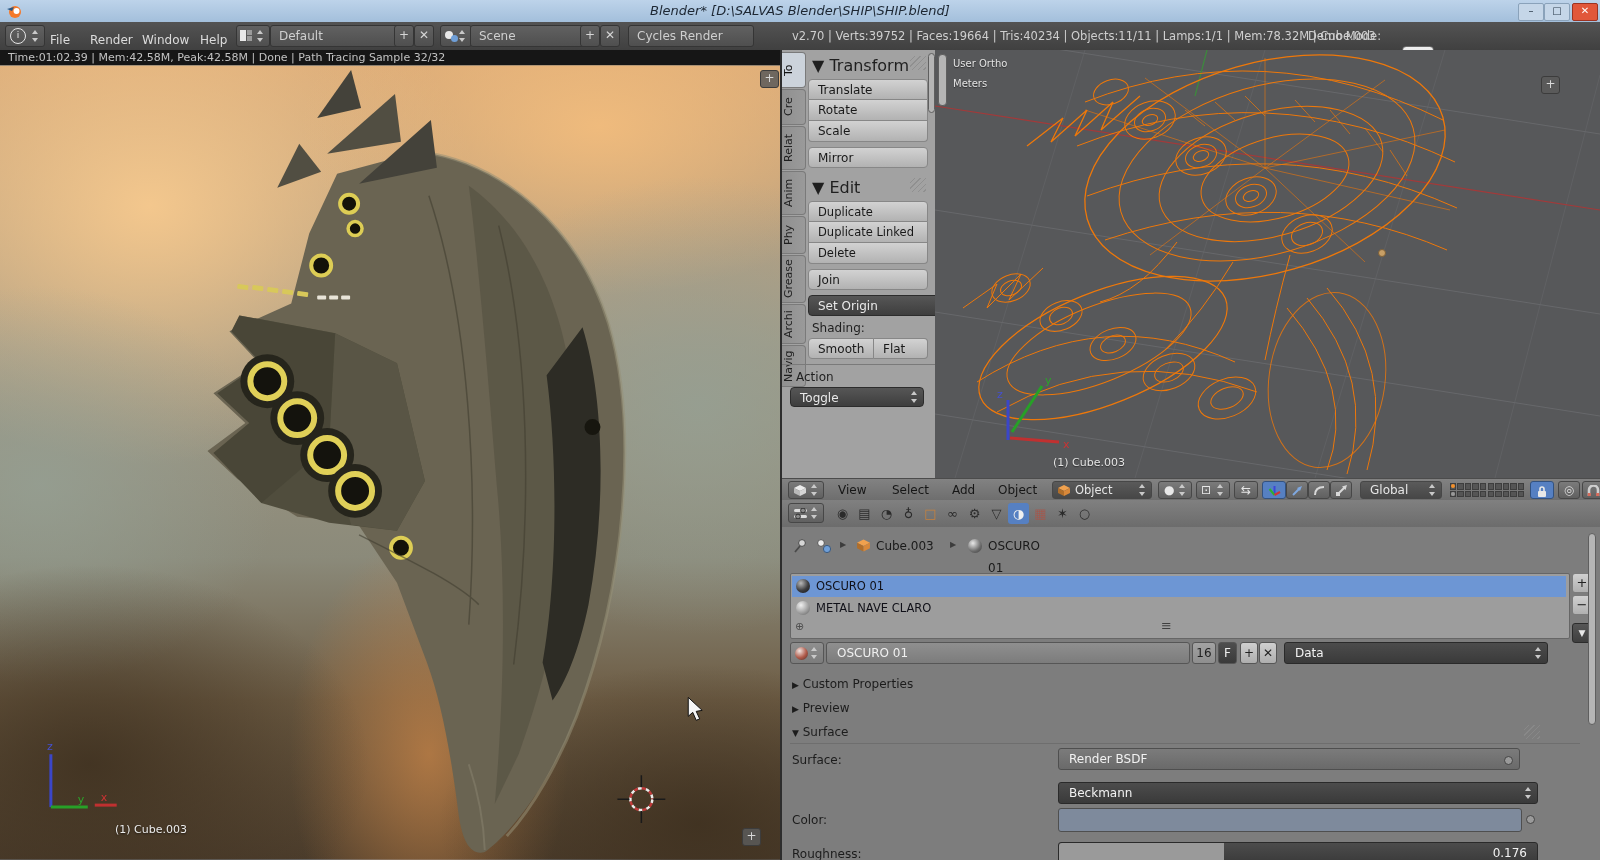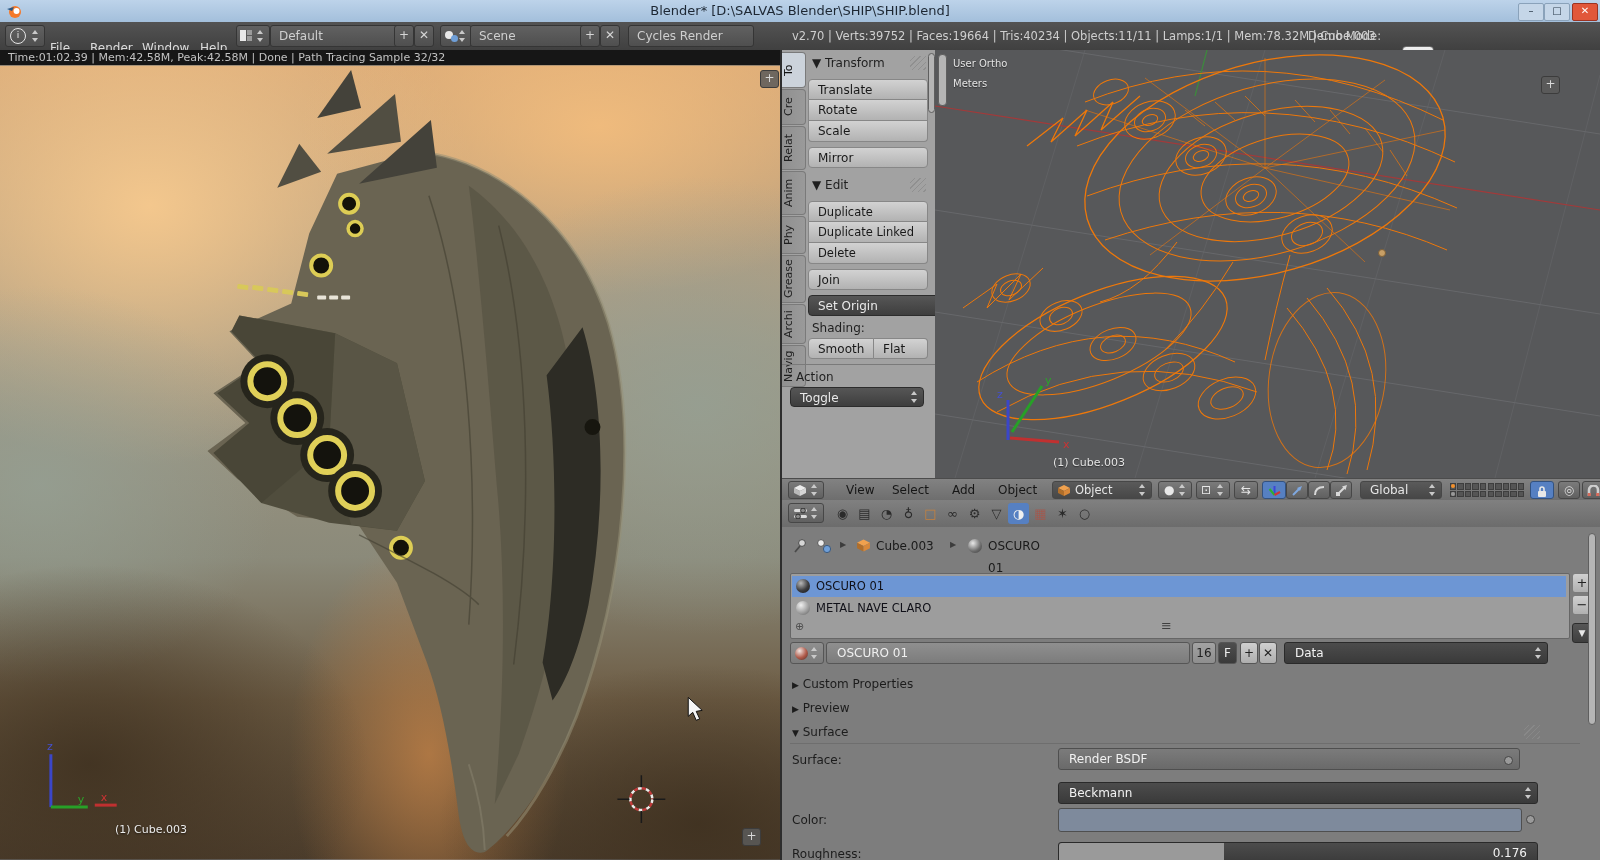--- a/index.html
+++ b/index.html
@@ -3,27 +3,27 @@
 <meta charset="utf-8">
 <style>
   html,body{margin:0;padding:0;background:#222;}
   #root{position:relative;width:1600px;height:860px;overflow:hidden;
         font-family:"DejaVu Sans","Liberation Sans",sans-serif;font-size:12px;
         -webkit-font-smoothing:antialiased;background:#4a4a4a;}
   .abs{position:absolute;}
   
   .titlebar{left:0;top:0;width:1600px;height:22px;background:linear-gradient(#bdd3ea,#a3bfdb);
             border-bottom:1px solid #7f97ad;}
-  .title-text{width:100%;text-align:center;line-height:22px;color:#1d2733;font-size:13px;}
+  .title-text{width:100%;text-align:center;line-height:22px;color:#1d2733;font-size:13px;font-style:italic;}
   .winbtn{top:3px;width:24px;height:16px;border-radius:2px;background:#c5d6e8;border:1px solid #8aa2ba;
           color:#2c3c4c;font-size:10px;line-height:14px;text-align:center;}
   
   .infobar{left:0;top:22px;width:1600px;height:28px;background:linear-gradient(#535353,#404040);
            border-bottom:1px solid #2a2a2a;color:#d8d8d8;}
-  .menu-item{top:0;height:28px;line-height:28px;color:#dcdcdc;padding:12px 6px;}
+  .menu-item{top:0;height:28px;line-height:28px;color:#dcdcdc;padding:4px 6px;}
   .ib-field{top:3px;height:20px;background:linear-gradient(#616161,#4f4f4f);border:1px solid #353535;
             border-radius:3px;color:#cfcfcf;line-height:20px;padding:0 8px;}
   .ib-mini{top:3px;height:20px;width:18px;background:linear-gradient(#616161,#4f4f4f);border:1px solid #353535;
            border-radius:3px;color:#d6d6d6;text-align:center;line-height:19px;font-size:12px;}
   .stats-text{top:0;height:28px;line-height:28px;color:#cfcfcf;font-size:11.5px;white-space:nowrap;}
   
   .dda{position:absolute;right:5px;top:50%;width:7px;height:12px;margin-top:-6px;}
   .dda::before{content:"";position:absolute;top:0;left:0;border-left:3.5px solid transparent;border-right:3.5px solid transparent;border-bottom:4px solid #c9c9c9;}
   .dda::after{content:"";position:absolute;bottom:0;left:0;border-left:3.5px solid transparent;border-right:3.5px solid transparent;border-top:4px solid #c9c9c9;}
   .plusbox{width:17px;height:16px;background:rgba(90,90,90,.85);border:1px solid #3c3c3c;border-radius:3px;
@@ -32,21 +32,21 @@
   .left-vp{left:0;top:50px;width:780px;height:810px;overflow:hidden;border-right:2px solid #2e2e2e;background:#6a6a6a;}
   .render-status{left:0;top:0;width:780px;height:15px;background:#161616;color:#c2c2c2;font-size:11px;
                  line-height:15px;padding-left:8px;white-space:nowrap;}
   .vp-label{color:#ececec;font-size:11px;text-shadow:0 1px 2px rgba(0,0,0,.6);}
   
   .tool-shelf{left:782px;top:50px;width:153px;height:428px;background:#a2a2a2;border-right:1px solid #6e6e6e;overflow:hidden;}
   .shelf-tab{left:0;width:23px;border:1px solid #7a7a7a;border-right:none;border-radius:4px 0 0 4px;
              background:linear-gradient(90deg,#9a9a9a,#909090);color:#1e1e1e;font-size:11px;
              writing-mode:vertical-rl;transform:rotate(180deg);text-align:center;}
   .shelf-tab.active{background:#ccd3db;color:#111;}
-  .panel-hdr{color:#1f1f1f;font-size:12px;}
+  .panel-hdr{color:#1f1f1f;font-size:16px;}
   .drag-dots{width:16px;height:14px;background:repeating-linear-gradient(135deg,transparent 0 3px,#8b8b8b 3px 4px);opacity:.8;}
   .tbtn{left:26px;width:120px;height:21px;background:linear-gradient(#d2d2d2,#b2b2b2);border:1px solid #878787;
         border-radius:4px;color:#191919;line-height:20px;padding-left:9px;box-sizing:border-box;}
   .tbtn.top{border-radius:4px 4px 0 0;}
   .tbtn.mid{border-radius:0;border-top:none;}
   .tbtn.bot{border-radius:0 0 4px 4px;border-top:none;}
   .ddk{background:linear-gradient(#565656,#3e3e3e);border:1px solid #2c2c2c;border-radius:4px;color:#e9e9e9;
        line-height:20px;padding-left:9px;box-sizing:border-box;}
   
   .wire-vp{left:935px;top:50px;width:665px;height:428px;background:#57585a;overflow:hidden;}
@@ -361,21 +361,21 @@
 
   <div class="abs vph">
     <div class="abs hbtn" style="left:6px;width:36px;padding-right:12px">
       <svg class="abs" style="left:4px;top:2px" width="14" height="13" viewBox="0 0 14 13">
         <polygon points="7,1 13,4 7,7 1,4" fill="#ececec"></polygon>
           <polygon points="1,4 7,7 7,12 1,9" fill="#b9b9b9"></polygon>
           <polygon points="13,4 7,7 7,12 13,9" fill="#d6d6d6"></polygon>
       </svg>
       <span class="dda"></span>
     </div>
-    <span class="abs menu" style="left:64px">View</span>
+    <span class="abs menu" style="left:56px">View</span>
     <span class="abs menu" style="left:110px">Select</span>
     <span class="abs menu" style="left:170px">Add</span>
     <span class="abs menu" style="left:216px">Object</span>
     <div class="abs hbtn darker" style="left:270px;width:100px;padding:0 14px 0 22px;line-height:17px;font-size:11.5px">
       <svg class="abs" style="left:4px;top:2px" width="14" height="13" viewBox="0 0 14 13">
         <polygon points="7,1 13,4 7,7 1,4" fill="#f0a14e"></polygon>
           <polygon points="1,4 7,7 7,12 1,9" fill="#b06e2a"></polygon>
           <polygon points="13,4 7,7 7,12 13,9" fill="#d8883a"></polygon>
       </svg>
       <span>Object Mode</span><span class="dda"></span>

